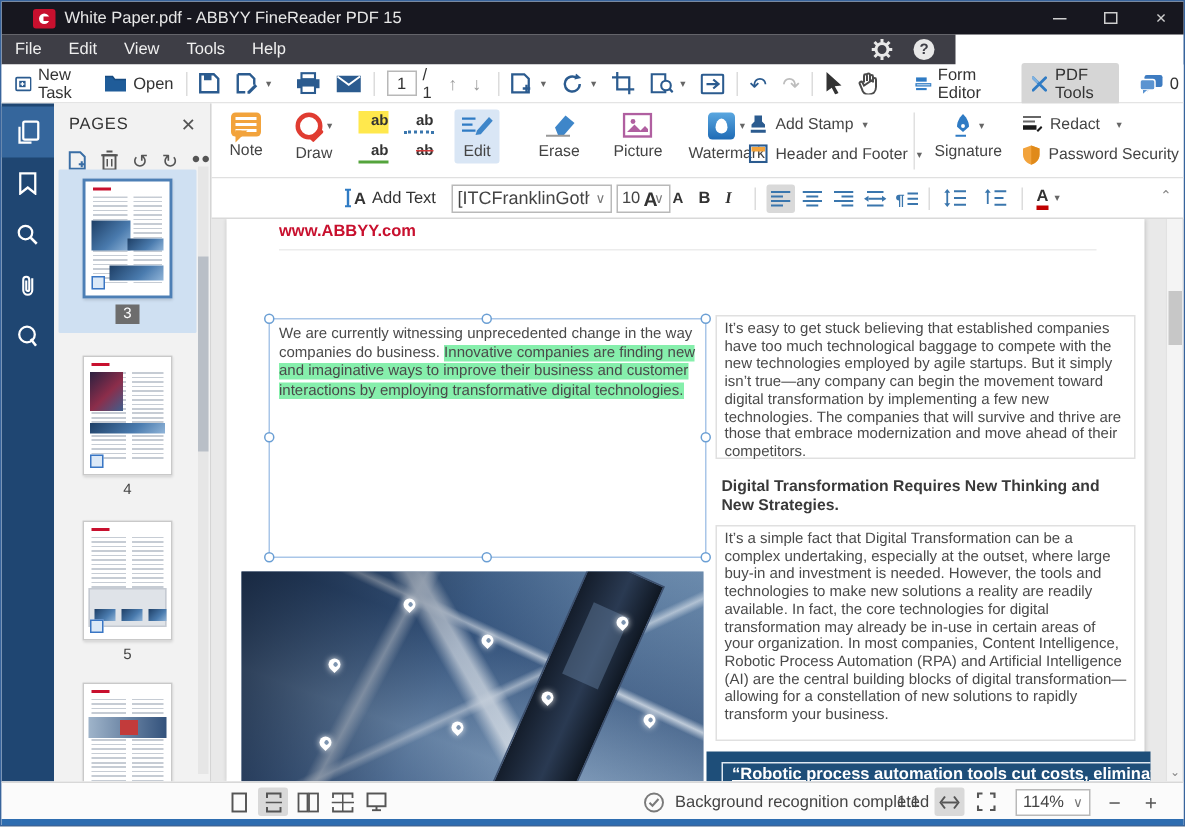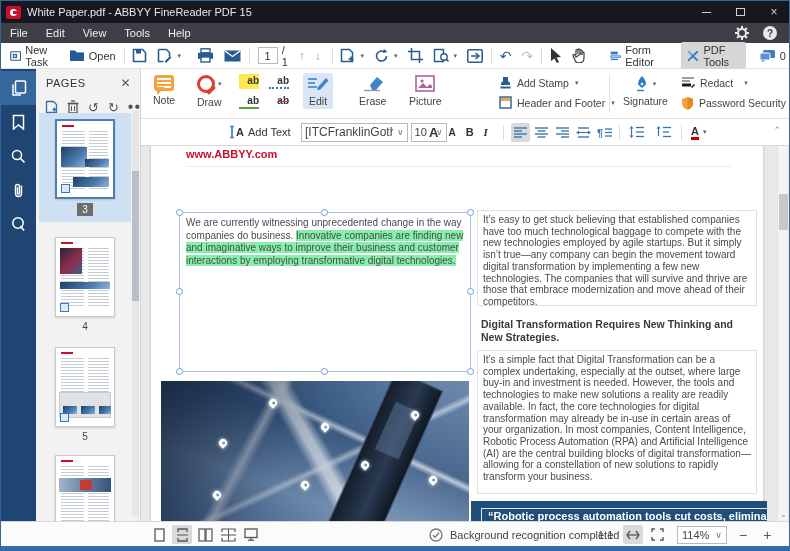--- a/index.html
+++ b/index.html
@@ -1,30 +1,30 @@
 <!DOCTYPE html>
 <html><head>
 <meta charset="utf-8">
 <style>
   html,body{margin:0;padding:0;background:#9aa3ad;}
   *{box-sizing:border-box;font-family:"Liberation Sans",sans-serif;}
   .win{position:relative;width:790px;height:551px;background:#fff;overflow:hidden;border:1px solid #38649c;}
 
   
-  .titlebar{position:absolute;left:0;top:0;width:790px;height:22px;background:#17171f;display:flex;align-items:center;color:#e8e8e8;font-size:11px;}
+  .titlebar{position:absolute;left:0;top:0;width:790px;height:22px;background:#17171f;display:flex;align-items:center;color:#e8e8e8;font-size:11px;padding-left:16px;}
   .logo{width:15px;height:13px;background:#c8102e;border-radius:2px;margin:0 6px 0 5px;position:relative;}
   .logo:after{content:"";position:absolute;left:4px;top:3px;width:7px;height:7px;border-radius:50%;background:#fff;}
   .logo:before{content:"";position:absolute;left:7px;top:5px;width:6px;height:3px;background:#c8102e;z-index:1;}
   .winbtns{margin-left:auto;display:flex;height:100%;}
   .wbtn{width:34px;height:100%;display:flex;align-items:center;justify-content:center;color:#cfcfcf;font-size:12px;}
   .ico-min{width:9px;height:1px;background:#cfcfcf;}
   .ico-max{width:9px;height:8px;border:1px solid #cfcfcf;}
 
   
-  .menubar{position:absolute;left:0;top:22px;width:790px;height:20px;background:#3e3e46;display:flex;align-items:center;color:#f0f0f0;font-size:11px;}
+  .menubar{position:absolute;left:0;top:22px;width:636px;height:20px;background:#3e3e46;display:flex;align-items:center;color:#f0f0f0;font-size:11px;}
   .menu-item{padding:0 9px;line-height:20px;}
   .menu-right{margin-left:auto;display:flex;align-items:center;gap:14px;padding-right:14px;}
   .help-circle{width:14px;height:14px;border-radius:50%;background:#e8e8e8;color:#3e3e46;font-weight:bold;font-size:10px;display:flex;align-items:center;justify-content:center;}
 
   
   .toolbar{position:absolute;left:0;top:42px;width:790px;height:26px;background:#fff;border-bottom:1px solid #e4e4e4;display:flex;align-items:center;font-size:11px;color:#333;}
   .tb{display:flex;align-items:center;gap:4px;padding:0 5px;height:22px;}
   .tsep{width:1px;height:16px;background:#dcdcdc;margin:0 3px;}
   .caret{font-size:7px;color:#666;margin-left:1px;}
   .pagebox{width:24px;height:17px;border:1px solid #b8b8b8;text-align:center;line-height:16px;font-size:11px;color:#333;background:#fff;}
@@ -345,20 +345,27 @@
       <span class="lbl">Erase</span>
     </div>
     <div class="rtool" style="left:264px;">
       <svg width="20" height="17" viewBox="0 0 20 17">
           <rect x="1" y="1" width="18" height="15" fill="none" stroke="#b05fa0" stroke-width="1.6"></rect>
           <circle cx="7" cy="6" r="1.6" fill="#b05fa0"></circle>
           <path d="M3 13l5-5 4 4 3-3 2 2v2H3z" fill="#b05fa0"></path>
         </svg>
       <span class="lbl">Picture</span>
     </div>
+    <div class="rtool" style="left:314px;">
+      <div style="display:flex;align-items:center;gap:2px;">
+          <div class="wm-ic"></div>
+          <span class="caret">▾</span>
+        </div>
+      <span class="lbl">Watermark</span>
+    </div>
     <div class="rstack" style="left:358px;top:7px;">
       <div class="rrow">
         <svg width="13" height="13" viewBox="0 0 13 13">
             <path d="M4 1h5v4l2 2v2H2V7l2-2z" fill="#2b5b8f"></path>
             <rect x="1.5" y="10.5" width="10" height="2" fill="#2b5b8f"></rect>
           </svg>
         <span>Add Stamp</span>
           <span class="caret">▾</span>
       </div>
       <div class="rrow">

